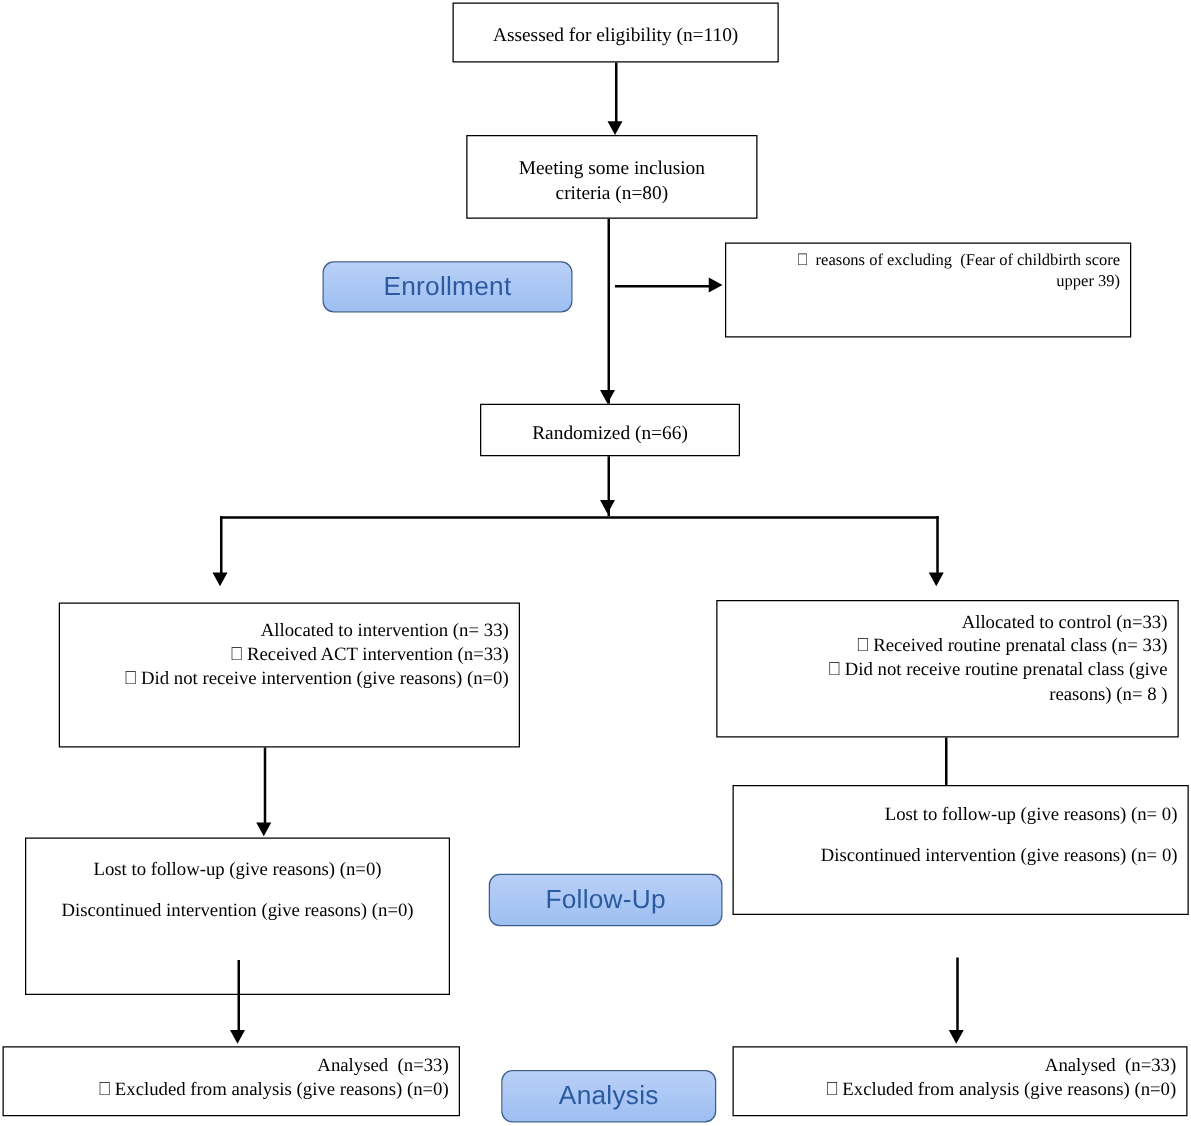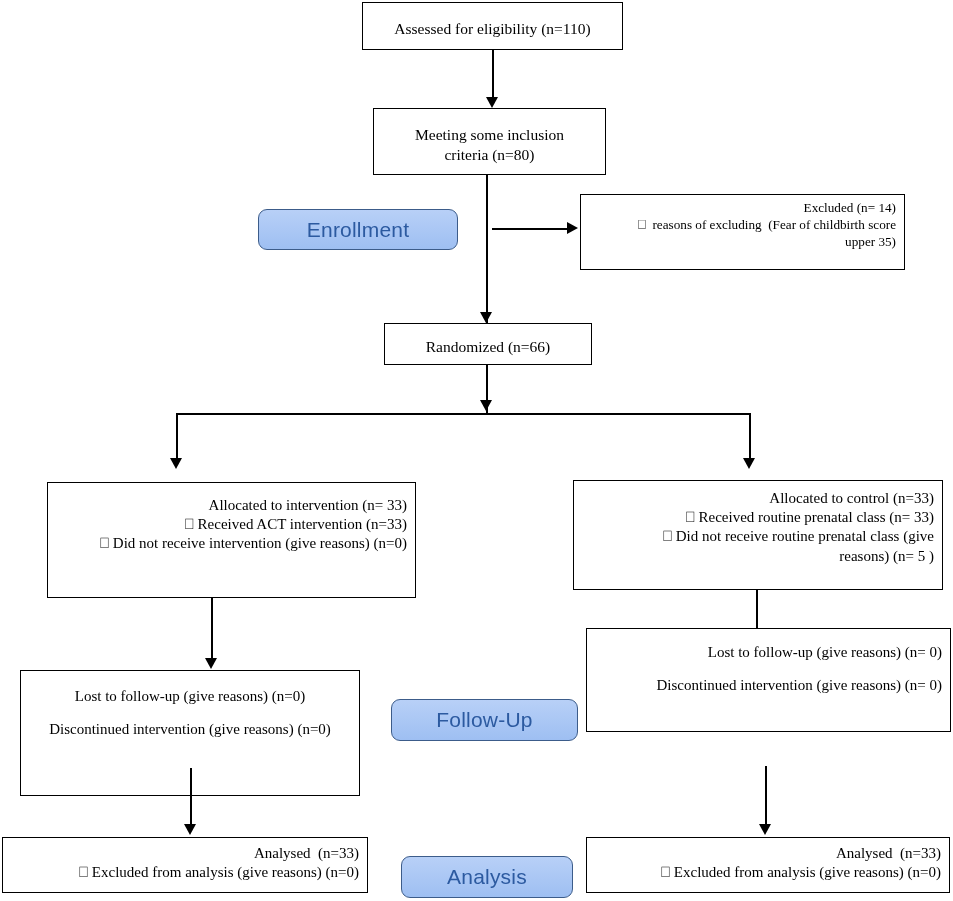--- a/index.html
+++ b/index.html
@@ -114,23 +114,22 @@
 
   <div class="hline" style="left:492px; top:228px; width:76px;"></div>
   <div class="arrow-right" style="left:567px; top:222px;"></div>
 
   <div class="stage-badge" style="left:258px; top:209px; width:200px; height:41px;">
     <span>Enrollment</span>
   </div>
 
   <div class="box" style="left:580px; top:194px; width:325px; height:76px;">
     <div class="lines" style="padding-top:5px;">
-      <span class="line t-right fs13">Excluded (n= 14)</span>
       <span class="line t-right fs13">⎕  reasons of excluding  (Fear of childbirth score</span>
-      <span class="line t-right fs13">upper 35)</span>
+      <span class="line t-right fs13">upper 39)</span>
     </div>
   </div>
 
   <div class="box box-centered-mid" style="left:384px; top:323px; width:208px; height:42px;">
     <div class="lines">
       <span class="line t-center fs16">Randomized (n=66)</span>
     </div>
   </div>
 
   <div class="vline" style="left:486px; top:365px; height:48px;"></div>
@@ -147,21 +146,21 @@
       <span class="line t-right fs15">⎕ Received ACT intervention (n=33)</span>
       <span class="line t-right fs15">⎕ Did not receive intervention (give reasons) (n=0)</span>
     </div>
   </div>
 
   <div class="box" style="left:573px; top:480px; width:370px; height:110px;">
     <div class="lines" style="padding-top:8px;">
       <span class="line t-right fs15">Allocated to control (n=33)</span>
       <span class="line t-right fs15">⎕ Received routine prenatal class (n= 33)</span>
       <span class="line t-right fs15">⎕ Did not receive routine prenatal class (give</span>
-      <span class="line t-right fs15">reasons) (n= 5 )</span>
+      <span class="line t-right fs15">reasons) (n= 8 )</span>
     </div>
   </div>
 
   <div class="vline" style="left:211px; top:598px; height:66px;"></div>
   <div class="arrow-down" style="left:205px; top:658px;"></div>
 
   <div class="vline" style="left:756px; top:590px; height:74px;"></div>
   <div class="arrow-down" style="left:750px; top:658px;"></div>
 
   <div class="box" style="left:20px; top:670px; width:340px; height:126px;">

